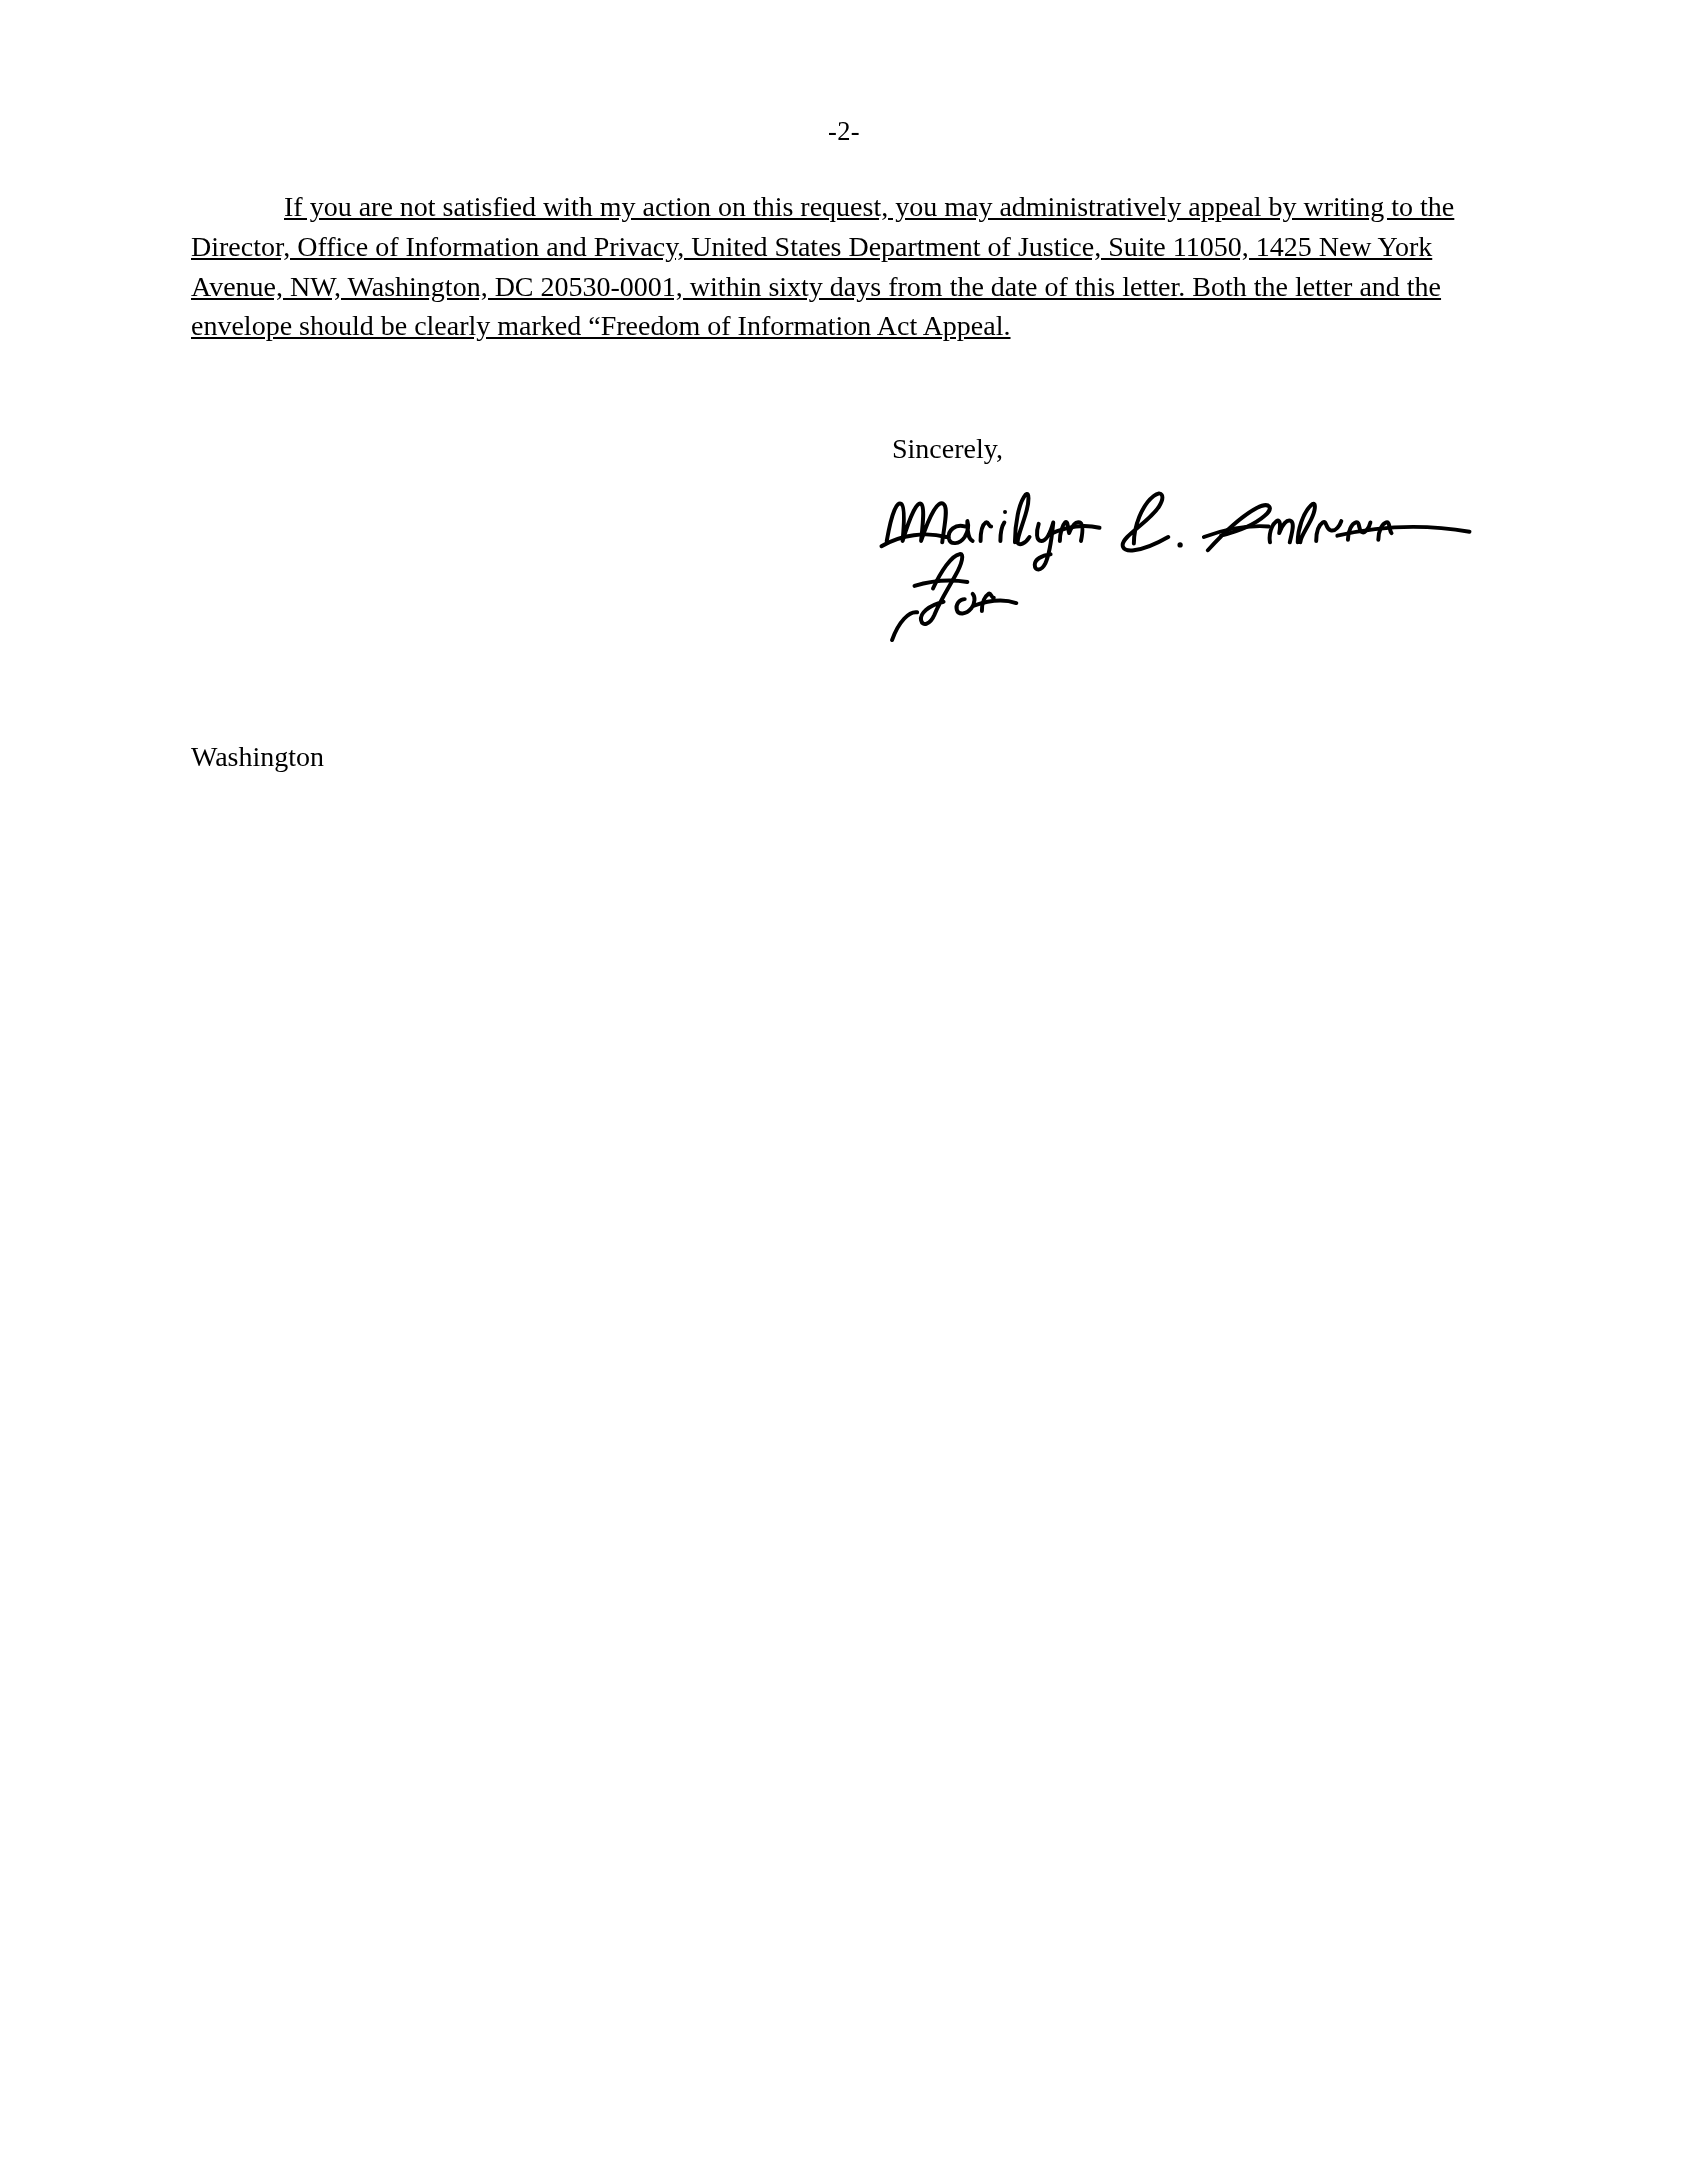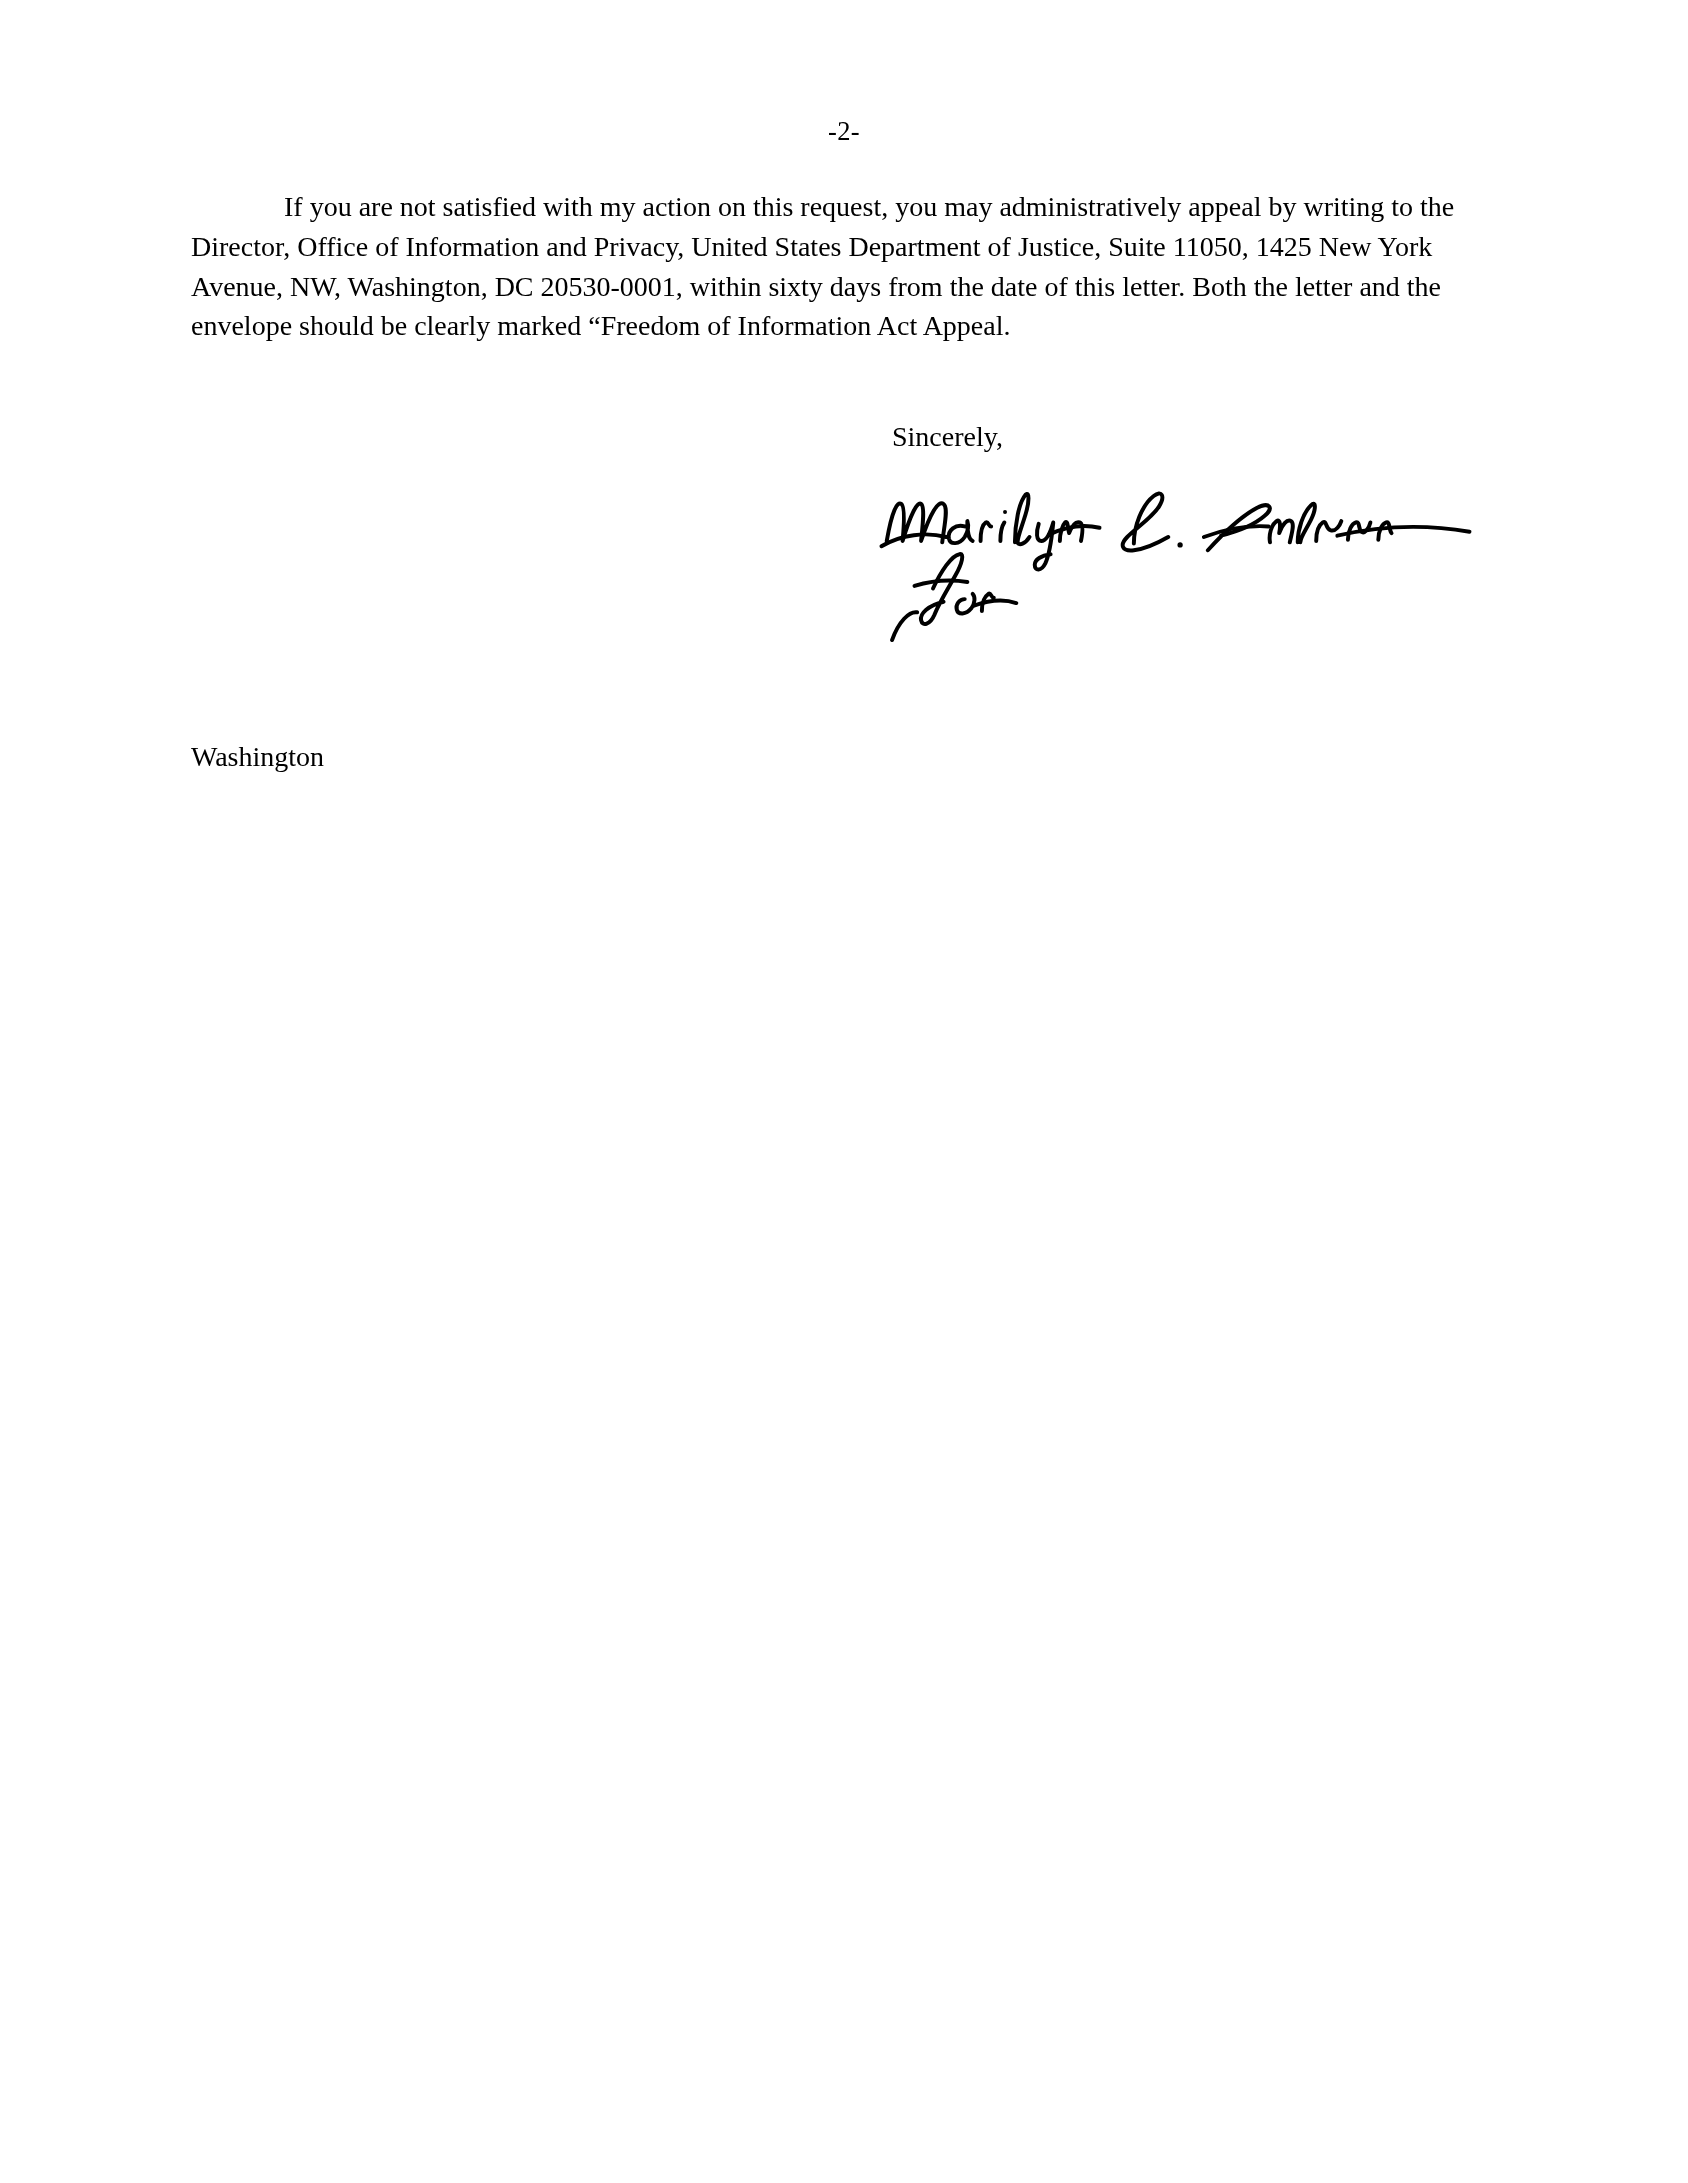--- a/index.html
+++ b/index.html
@@ -33,24 +33,25 @@
     top: 187px;
     left: 191px;
     width: 1301px;
     font-size: 28px;
     line-height: 1.42;
     text-align: left;
   }
   .body-block p {
     margin: 0;
     text-indent: 93px;
+    text-decoration: underline;
   }
   .closing {
     position: absolute;
-    top: 417px;
+    top: 429px;
     left: 892px;
     font-size: 28px;
     line-height: 1.4;
     text-align: center;
   }
   .signature-wrap {
     position: absolute;
     top: 463px;
     left: 874px;
     width: 636px;

